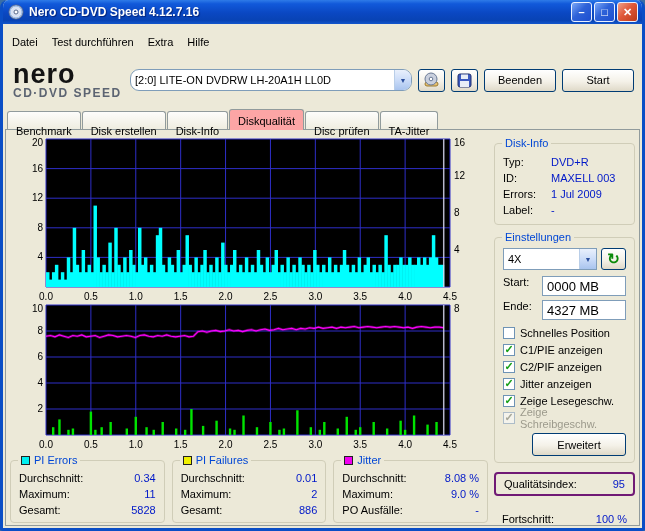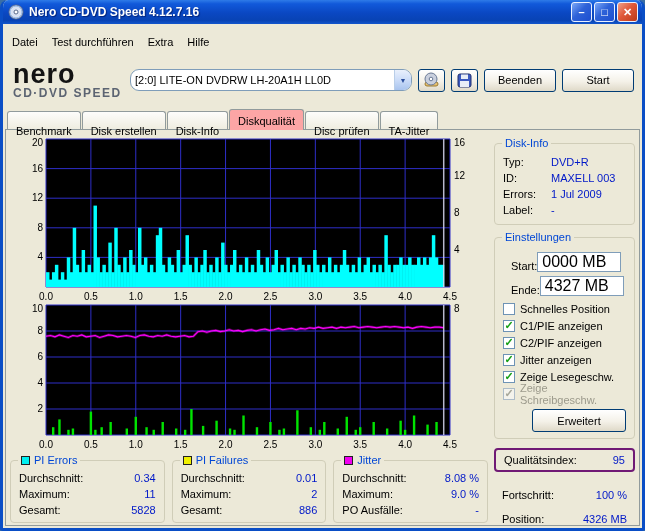--- a/index.html
+++ b/index.html
@@ -38,23 +38,23 @@
   
   .gbox{border:1px solid #D0CDB8;border-radius:4px;position:relative;margin-top:7px;padding:10px 8px 6px;background:#ECE9D8;}
   .gbox-title{position:absolute;top:-7px;left:7px;background:#ECE9D8;padding:0 3px;color:#0046D5;white-space:nowrap;}
   .val{color:#0018C8;}
   .info-row{display:flex;height:16px;align-items:center;}
   .info-label{width:48px;}
   
   .speed-row{display:flex;gap:4px;margin-bottom:6px;}
   .combo.small{width:94px;}
   .refresh-btn{width:25px;height:22px;color:#0A8A0A;font-size:15px;font-weight:bold;}
-  .field-row{display:flex;align-items:flex-end;margin:4px 8px;}
+  .field-row{display:flex;align-items:flex-start;margin:4px 0;}
   .flabel{flex:1;}
-  input.textbox{width:84px;height:20px;border:1px solid #7F9DB9;padding:2px 4px;font-family:"Liberation Sans",sans-serif;font-size:16px;background:#fff;}
+  input.textbox{width:84px;height:20px;border:1px solid #7F9DB9;padding:2px 4px;font-family:"Liberation Sans",sans-serif;font-size:13px;background:#fff;}
   .cb-row{display:flex;align-items:center;height:17px;gap:5px;}
   .cb-box{flex:0 0 12px;width:12px;height:12px;border:1px solid #6E93B5;background:#fff;display:flex;align-items:center;justify-content:center;font-size:11px;color:#18A018;font-weight:bold;line-height:1;}
   .cb-row.disabled{color:#9C9A8C;}
   .cb-row.disabled .cb-box{color:#A8A89A;border-color:#ADBCC8;background:#F4F3EC;}
   .btn-row{display:flex;justify-content:flex-end;margin-top:7px;}
   .xpbtn.small{min-width:94px;}
   .quality-box{border:2px solid #701a75;border-radius:4px;margin-top:9px;padding:4px 8px;display:flex;justify-content:space-between;align-items:center;flex:0 0 24px;}
   .progress-rows{padding:7px 8px 0;}
   .p-row{display:flex;justify-content:space-between;height:16px;align-items:center;margin-top:8px;}
   
@@ -454,20 +454,29 @@
               <span class="val">1 Jul 2009</span>
             </div>
           <div class="info-row">
               <span class="info-label">Label:</span>
               <span class="val">-</span>
             </div>
         </div>
 
         <div class="gbox" style="margin-top:12px;">
           <div class="gbox-title">Einstellungen</div>
+          <div class="speed-row">
+            <div class="combo small">
+              <span class="combo-text">4X</span>
+              <span class="combo-btn">▼</span>
+            </div>
+            <button class="xpbtn iconbtn refresh-btn">
+                <span>↻</span>
+              </button>
+          </div>
           <div class="field-row">
             <span class="flabel">Start:</span>
             <input class="textbox" readonly="" value="0000 MB" style="">
           </div>
           <div class="field-row">
             <span class="flabel">Ende:</span>
             <input class="textbox" readonly="" value="4327 MB" style="">
           </div>
           <div id="checkbox-list">
               <div class="cb-row">

